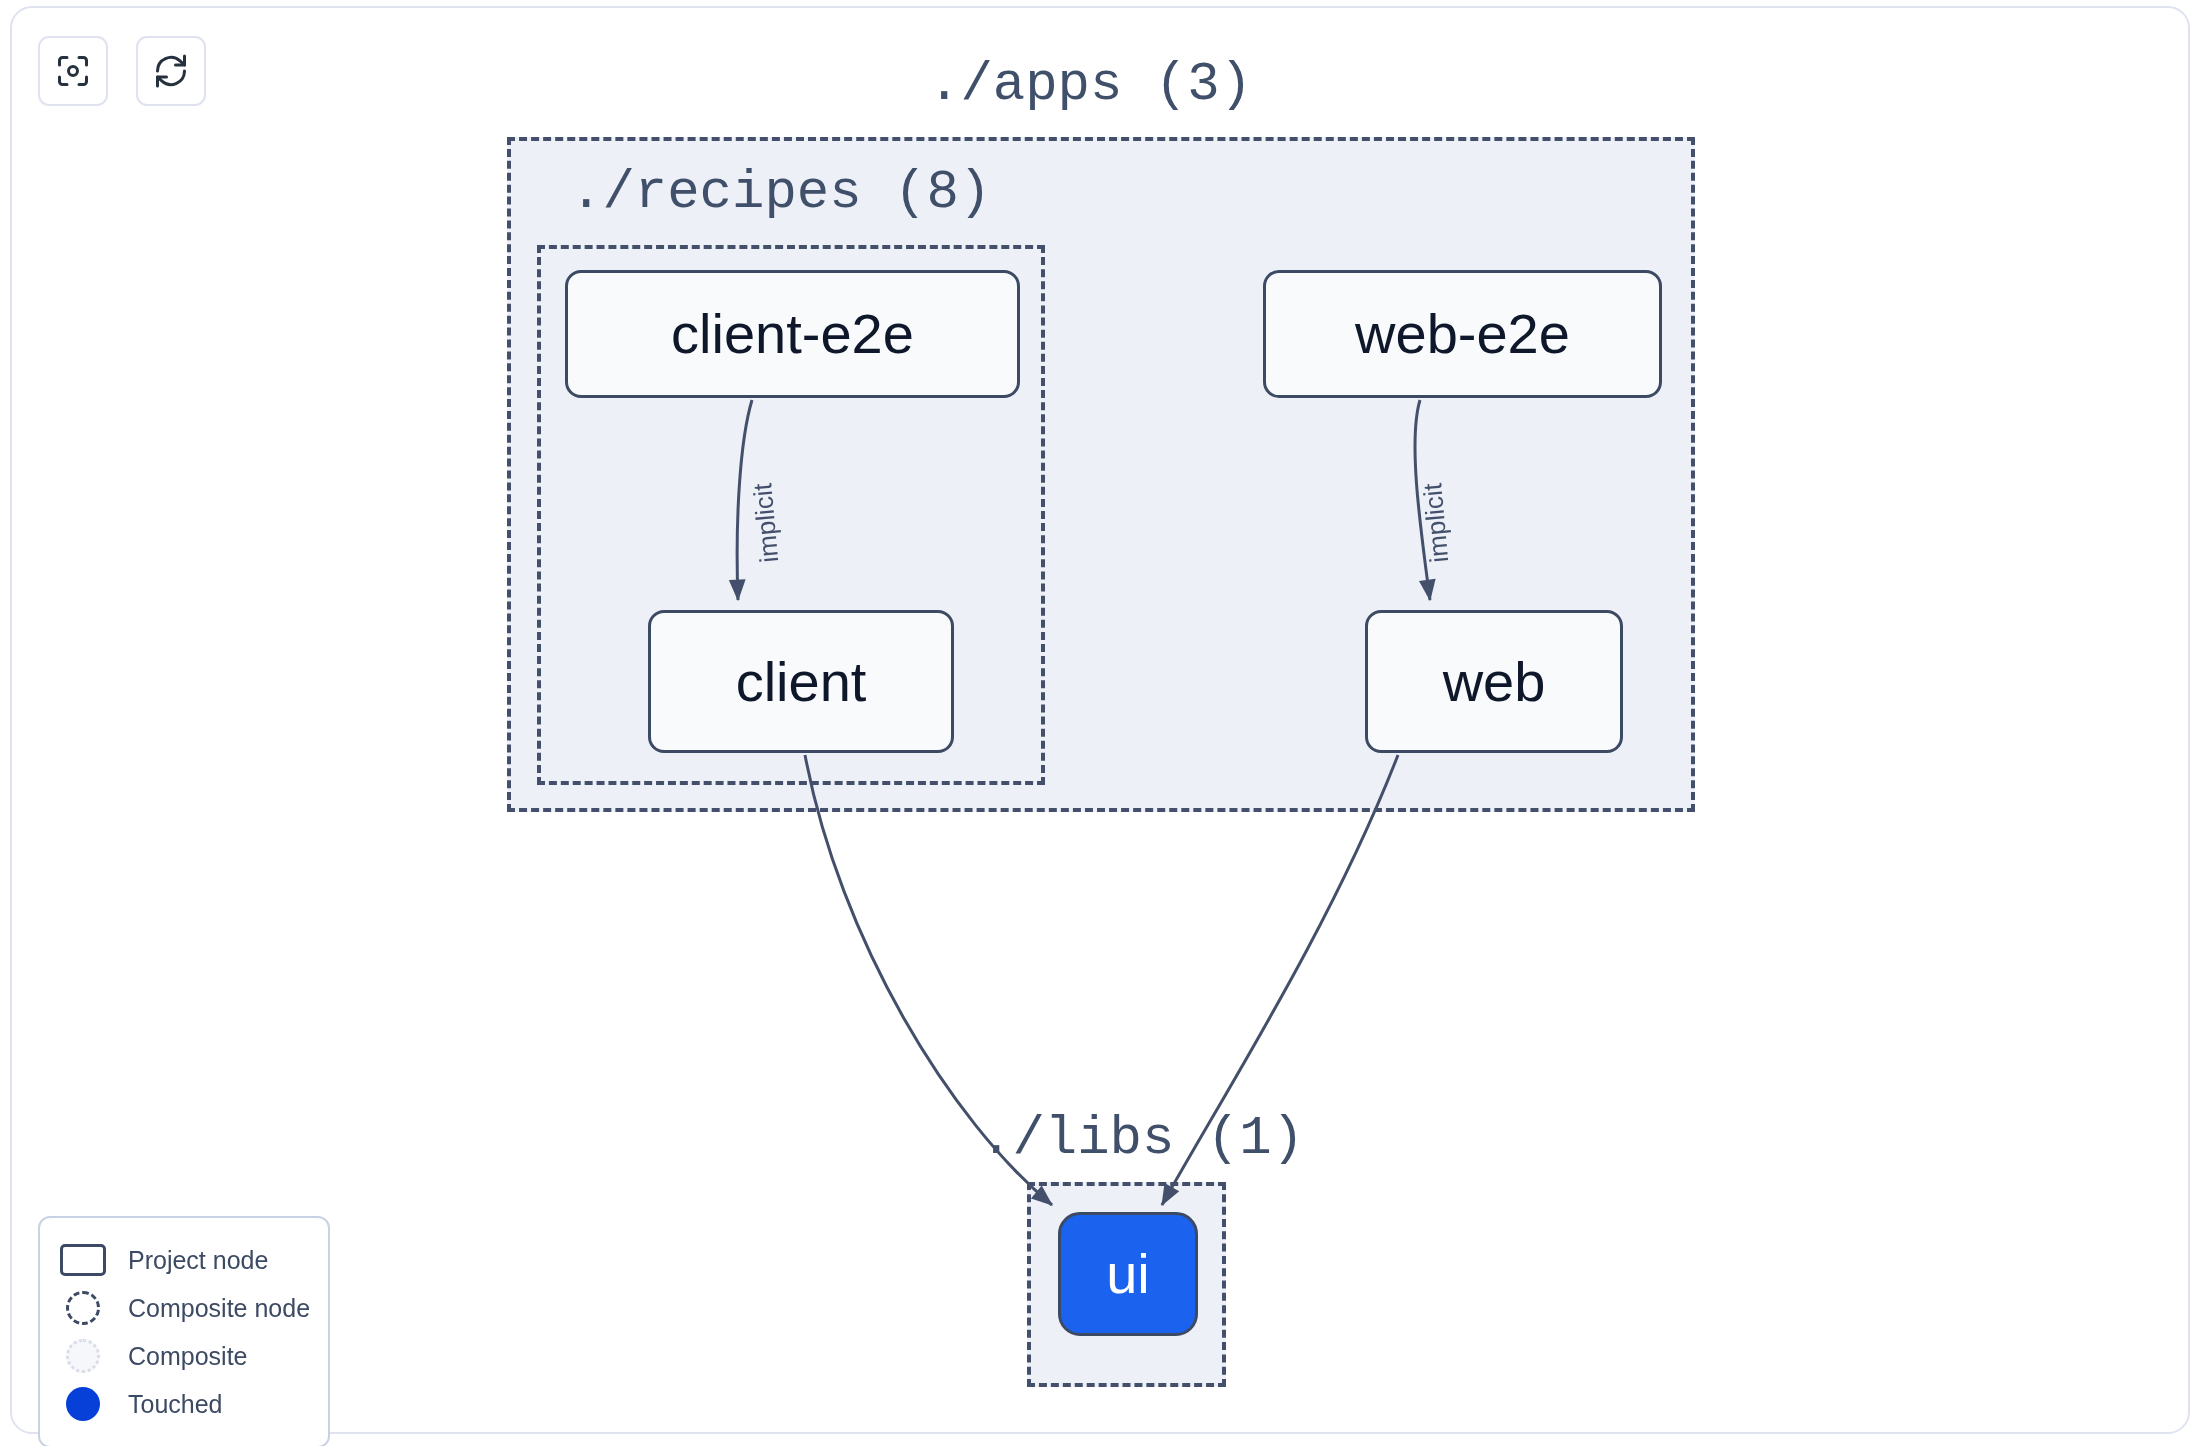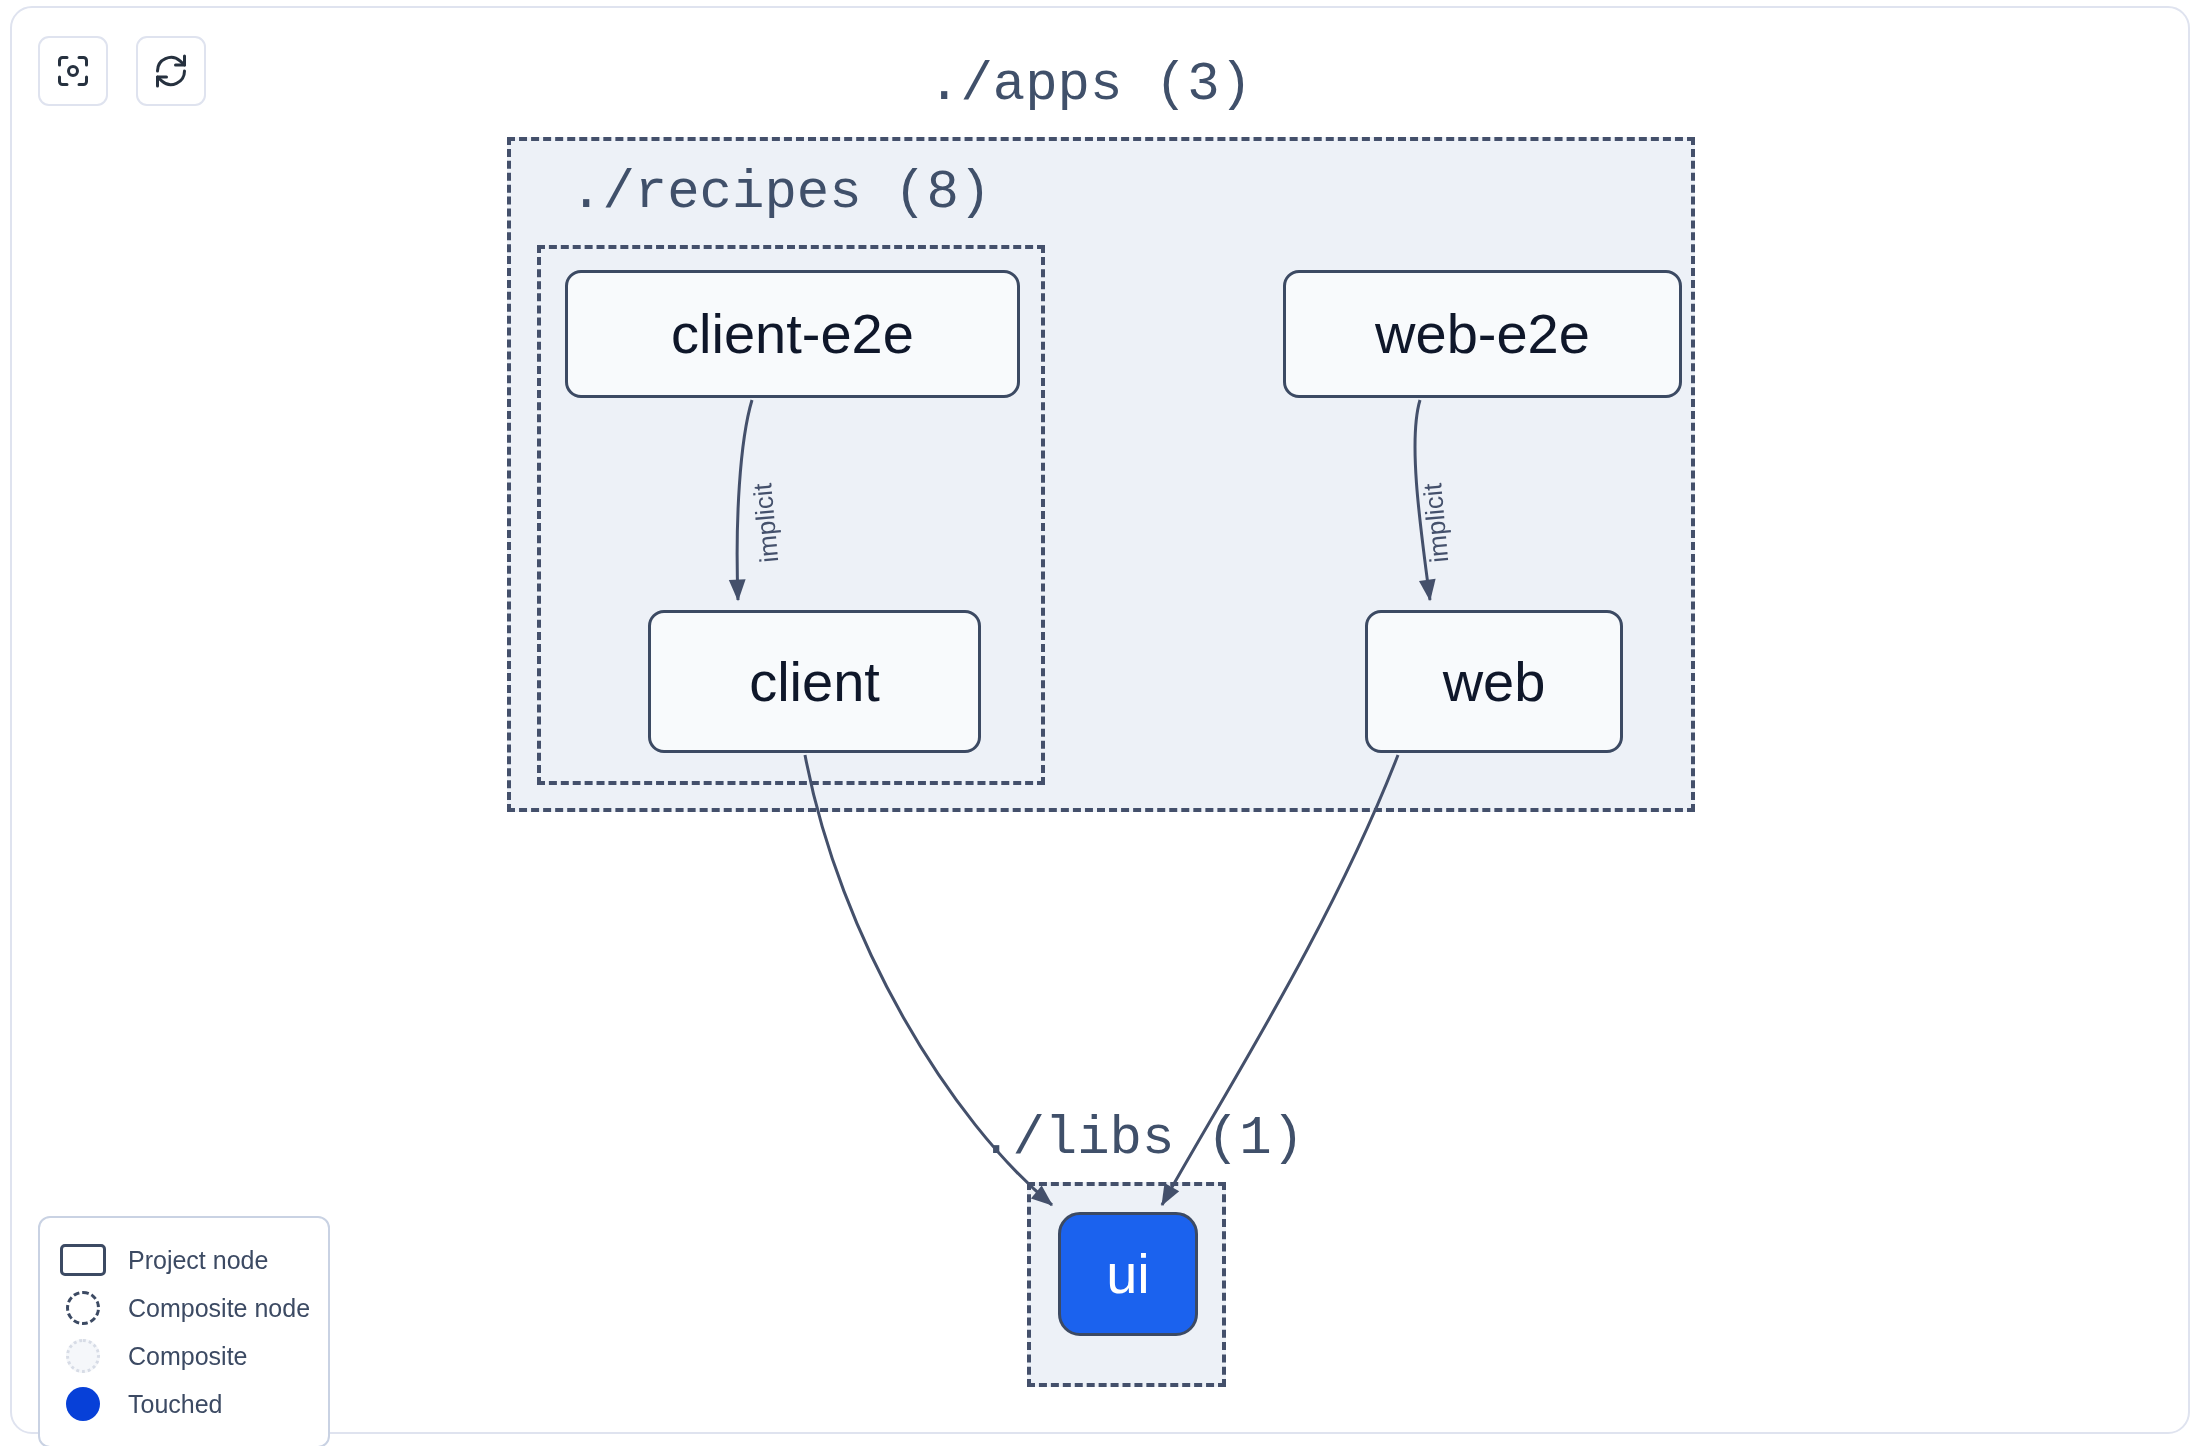--- a/index.html
+++ b/index.html
@@ -234,22 +234,22 @@
       <path fill="none" stroke="#44506b" stroke-width="3" marker-end="url(#arrowhead)" d="M 752 400 C 740 440, 735 520, 738 600"></path>
       <path fill="none" stroke="#44506b" stroke-width="3" marker-end="url(#arrowhead)" d="M 1420 400 C 1408 440, 1420 525, 1430 600"></path>
       <path fill="none" stroke="#44506b" stroke-width="3" marker-end="url(#arrowhead)" d="M 805 755 C 840 940, 950 1120, 1052 1205"></path>
       <path fill="none" stroke="#44506b" stroke-width="3" marker-end="url(#arrowhead)" d="M 1398 755 C 1330 930, 1220 1100, 1162 1205"></path>
     </svg>
 
     <div class="edge-label" style="left: 726px; top: 510px; transform: rotate(-95deg);">implicit</div>
     <div class="edge-label" style="left: 1396px; top: 510px; transform: rotate(-95deg);">implicit</div>
 
     <div class="project-node" style="left: 565px; top: 270px; width: 455px; height: 128px;">client-e2e</div>
-    <div class="project-node" style="left: 1263px; top: 270px; width: 399px; height: 128px; margin-left: 20px;">web-e2e</div>
-    <div class="project-node" style="left: 648px; top: 610px; width: 333px; height: 143px;">client</div>
+    <div class="project-node" style="left: 1263px; top: 270px; width: 399px; height: 128px;">web-e2e</div>
+    <div class="project-node" style="left: 648px; top: 610px; width: 306px; height: 143px;">client</div>
     <div class="project-node" style="left: 1345px; top: 610px; width: 258px; height: 143px; margin-left: 20px;">web</div>
     <div class="project-node touched" style="left: 1058px; top: 1212px; width: 140px; height: 124px;">ui</div>
   </div>
 
   <div id="legend">
     <div class="legend-row">
       <span class="legend-swatch">
           <span class="sw-project"></span>
         </span>
       <span class="legend-text">Project node</span>

